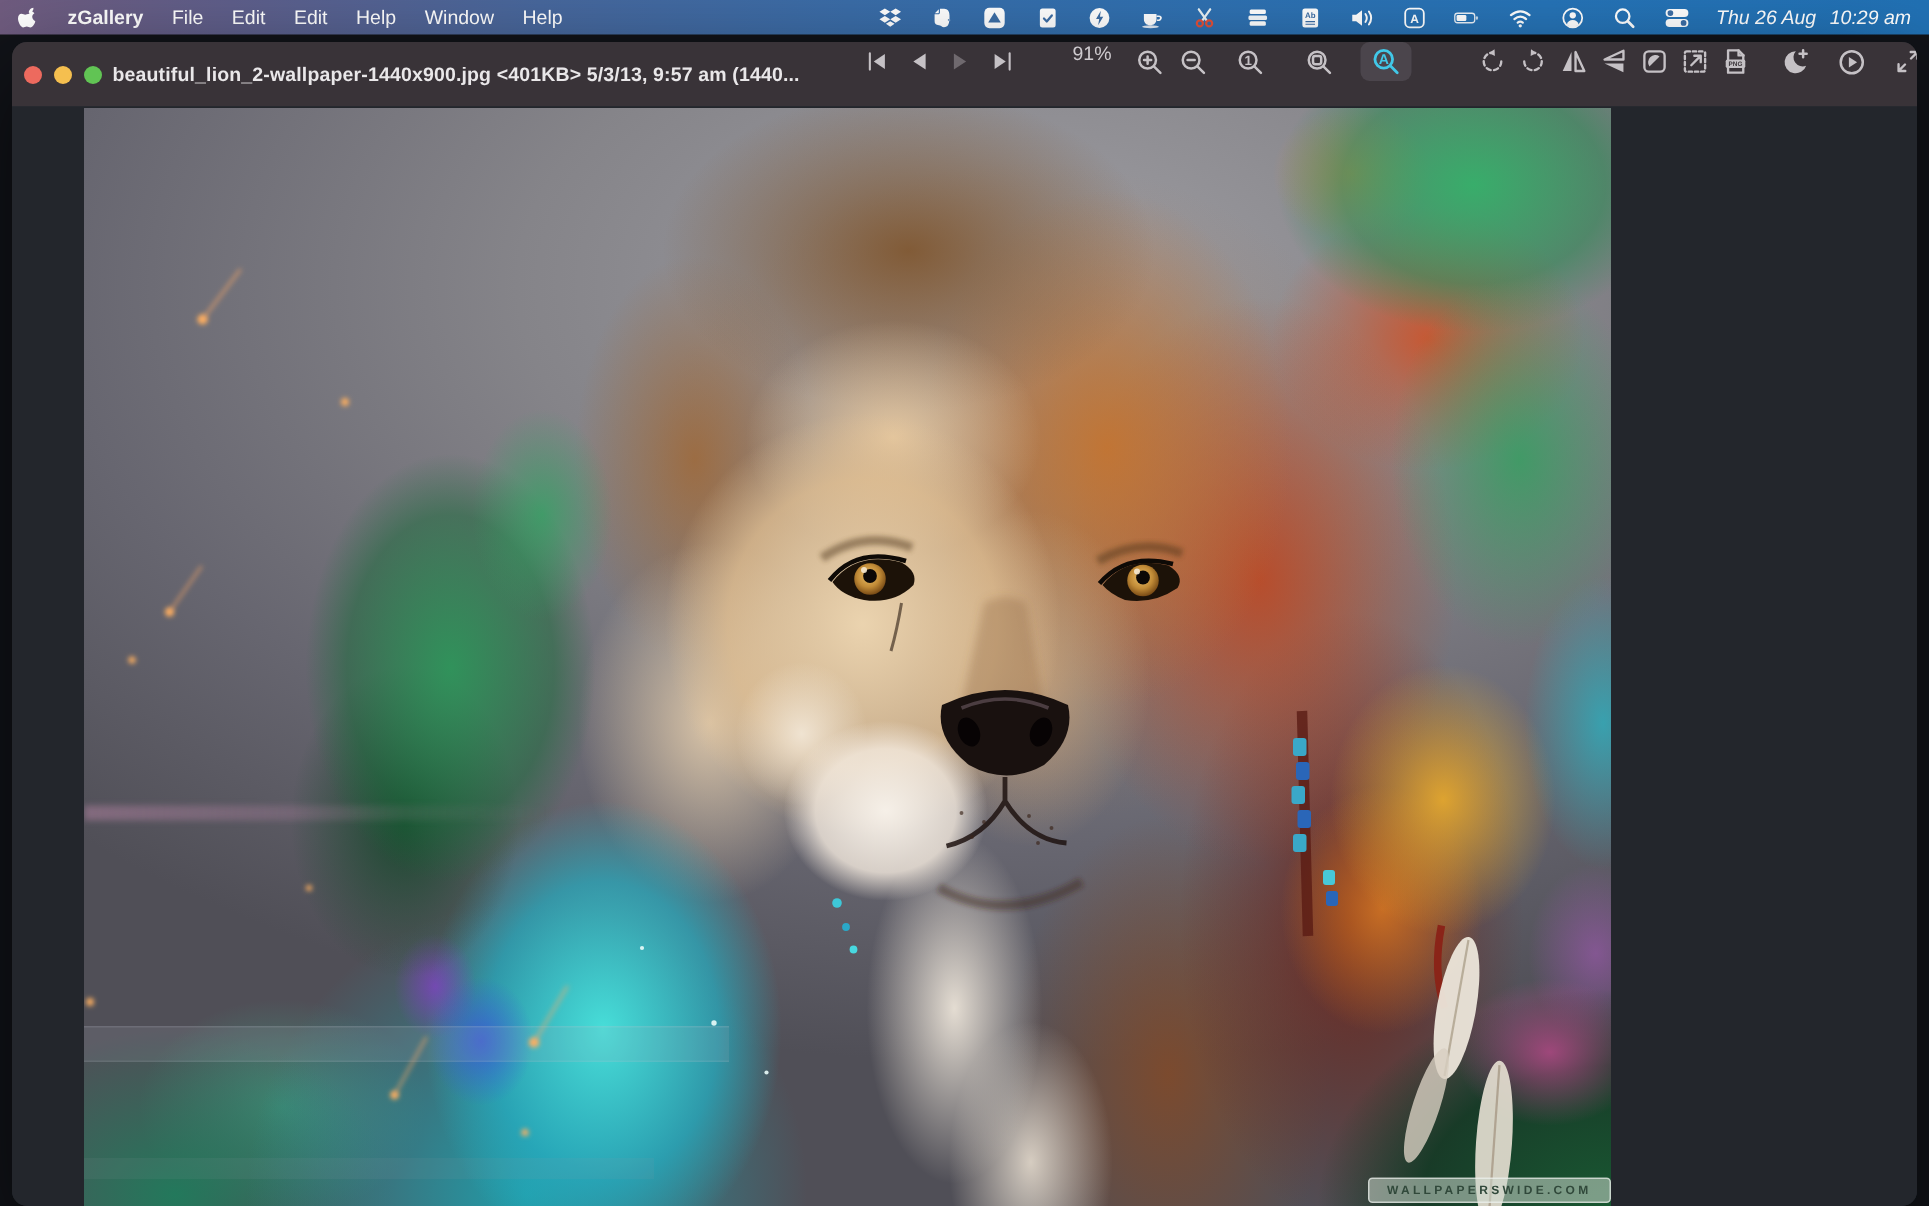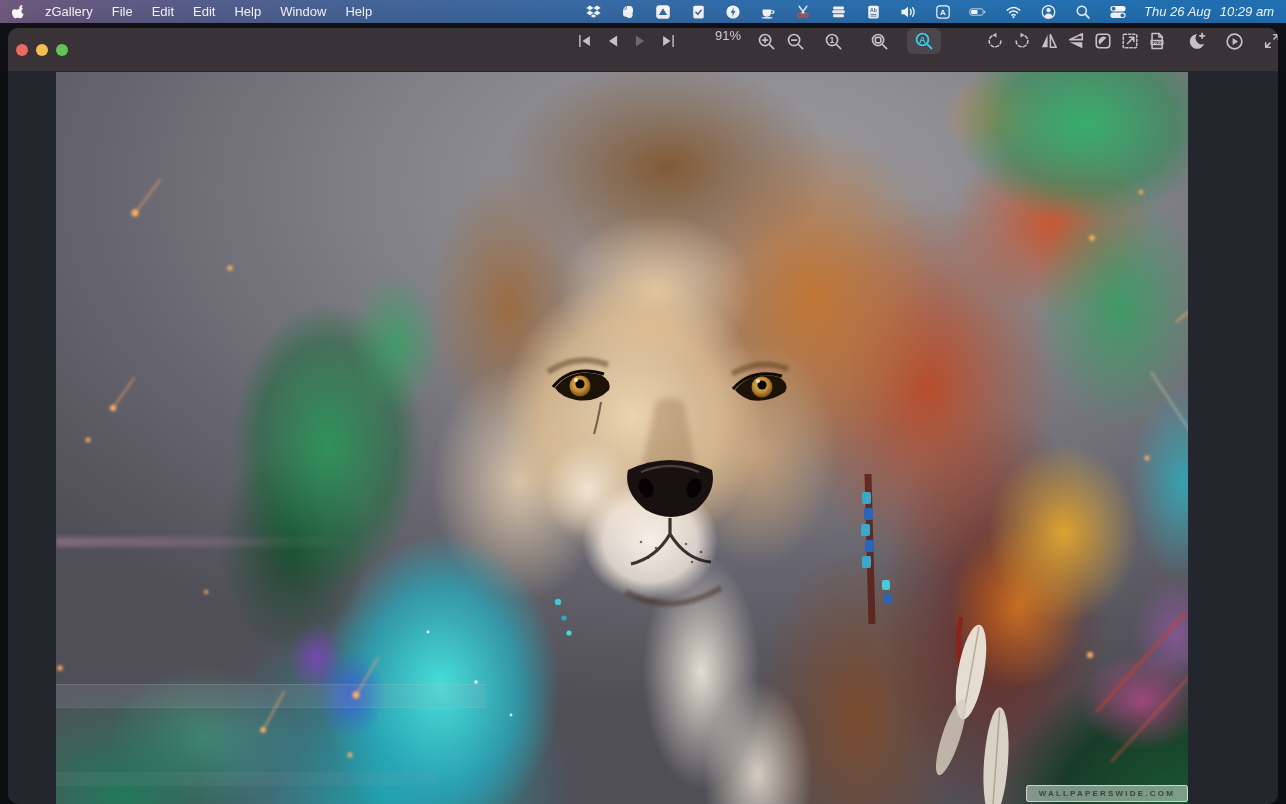--- a/index.html
+++ b/index.html
@@ -5,21 +5,21 @@
   * { margin:0; padding:0; box-sizing:border-box; }
   html,body { width:1286px; height:804px; overflow:hidden; background:#111318;
     font-family:"Liberation Sans","DejaVu Sans",sans-serif; }
 
   
   .menubar { position:absolute; top:0; left:0; width:1286px; height:23px;
     background:linear-gradient(90deg,#6f5b7e 0%,#5e5e8a 12%,#47679c 28%,#3a6ca7 44%,#2f70b0 62%,#2673b6 80%,#2171b4 100%);
     display:flex; align-items:center; padding:0 12px; color:#fff; font-size:13px; }
   .mb-left { display:flex; align-items:center; gap:19px; }
   .mb-apple { display:flex; align-items:center; }
-  .mb-app { font-weight:400; }
+  .mb-app { font-weight:700; }
   .mb-item { cursor:default; }
   .mb-right { margin-left:auto; display:flex; align-items:center; gap:17px; }
   .mbicon { display:flex; align-items:center; justify-content:center; width:18px; height:18px; }
   .mbicon svg { display:block; }
   .mb-clock { display:flex; gap:9px; font-size:13px;font-style:italic; }
 
   
   .window { position:absolute; left:8px; top:28px; width:1270px; height:776px;
     border-radius:10px; overflow:hidden; background:#23262c;
     box-shadow:0 22px 60px rgba(0,0,0,.6); }
@@ -40,21 +40,21 @@
   .zoompct { color:#cfcbcf; font-size:13px; }
   .tb-selected { background:#4b454c; width:34px; }
   .ic { stroke:#c5c1c5; fill:none; stroke-width:1.4; stroke-linecap:round; stroke-linejoin:round; }
   .icf { fill:#c5c1c5; stroke:none; }
   .icdim { fill:#6f696e; stroke:none; }
   .iccyan { stroke:#41c8e8; fill:none; stroke-width:1.5; stroke-linecap:round; }
   .ictxt { fill:#c5c1c5; font-size:7.5px; font-weight:700; font-family:"Liberation Sans",sans-serif; }
 
   
   .content { position:absolute; left:0; top:43px; width:1270px; height:733px; background:#23262c; }
-  .artwork { position:absolute; left:48px; top:1px; width:1132px; height:732px; overflow:hidden;
+  .artwork { position:absolute; left:48px; top:1px; width:1018px; height:732px; overflow:hidden;
     background-color:#5a595f;
     background-image:
       radial-gradient(ellipse 90px 70px at 96% 86%, rgba(198,74,146,.75), rgba(198,74,146,0) 70%),
       radial-gradient(ellipse 70px 130px at 99.5% 56%, rgba(45,175,190,.8), rgba(45,175,190,0) 75%),
       radial-gradient(ellipse 100px 120px at 89% 63%, rgba(234,172,44,.9), rgba(234,172,44,0) 75%),
       radial-gradient(ellipse 90px 110px at 85% 73%, rgba(215,120,35,.85), rgba(215,120,35,0) 75%),
       radial-gradient(ellipse 110px 160px at 94% 32%, rgba(50,160,95,.8), rgba(50,160,95,0) 78%),
       radial-gradient(ellipse 160px 120px at 91% 7%, rgba(52,175,105,.95), rgba(40,140,82,.55) 55%, rgba(40,140,82,0) 82%),
       radial-gradient(ellipse 70px 60px at 83% 6%, rgba(225,140,60,.6), rgba(225,140,60,0) 75%),
       radial-gradient(ellipse 230px 170px at 100% 100%, rgba(22,88,48,.95), rgba(14,56,32,.85) 55%, rgba(14,56,32,0) 85%),
@@ -230,20 +230,21 @@
   </div>
 </div>
 
 <div class="window">
   <div class="titlebar">
     <div class="lights">
       <span class="light red"></span>
       <span class="light yellow"></span>
       <span class="light green"></span>
     </div>
+    <span class="wtitle">beautiful_lion_2-wallpaper-1440x900.jpg &lt;401KB&gt; 5/3/13, 9:57 am (1440...</span>
 
     <div class="tbgroup" style="left:564px; gap:4px;">
       <span class="tbicon">
         <svg width="17" height="16" viewBox="0 0 16 16">
             <path class="ic" d="M3.4 2.6v10.8"></path>
             <path class="icf" d="M13.4 3 6 8l7.4 5z"></path>
           </svg>
         </span>
       <span class="tbicon">
         <svg width="17" height="16" viewBox="0 0 16 16">

